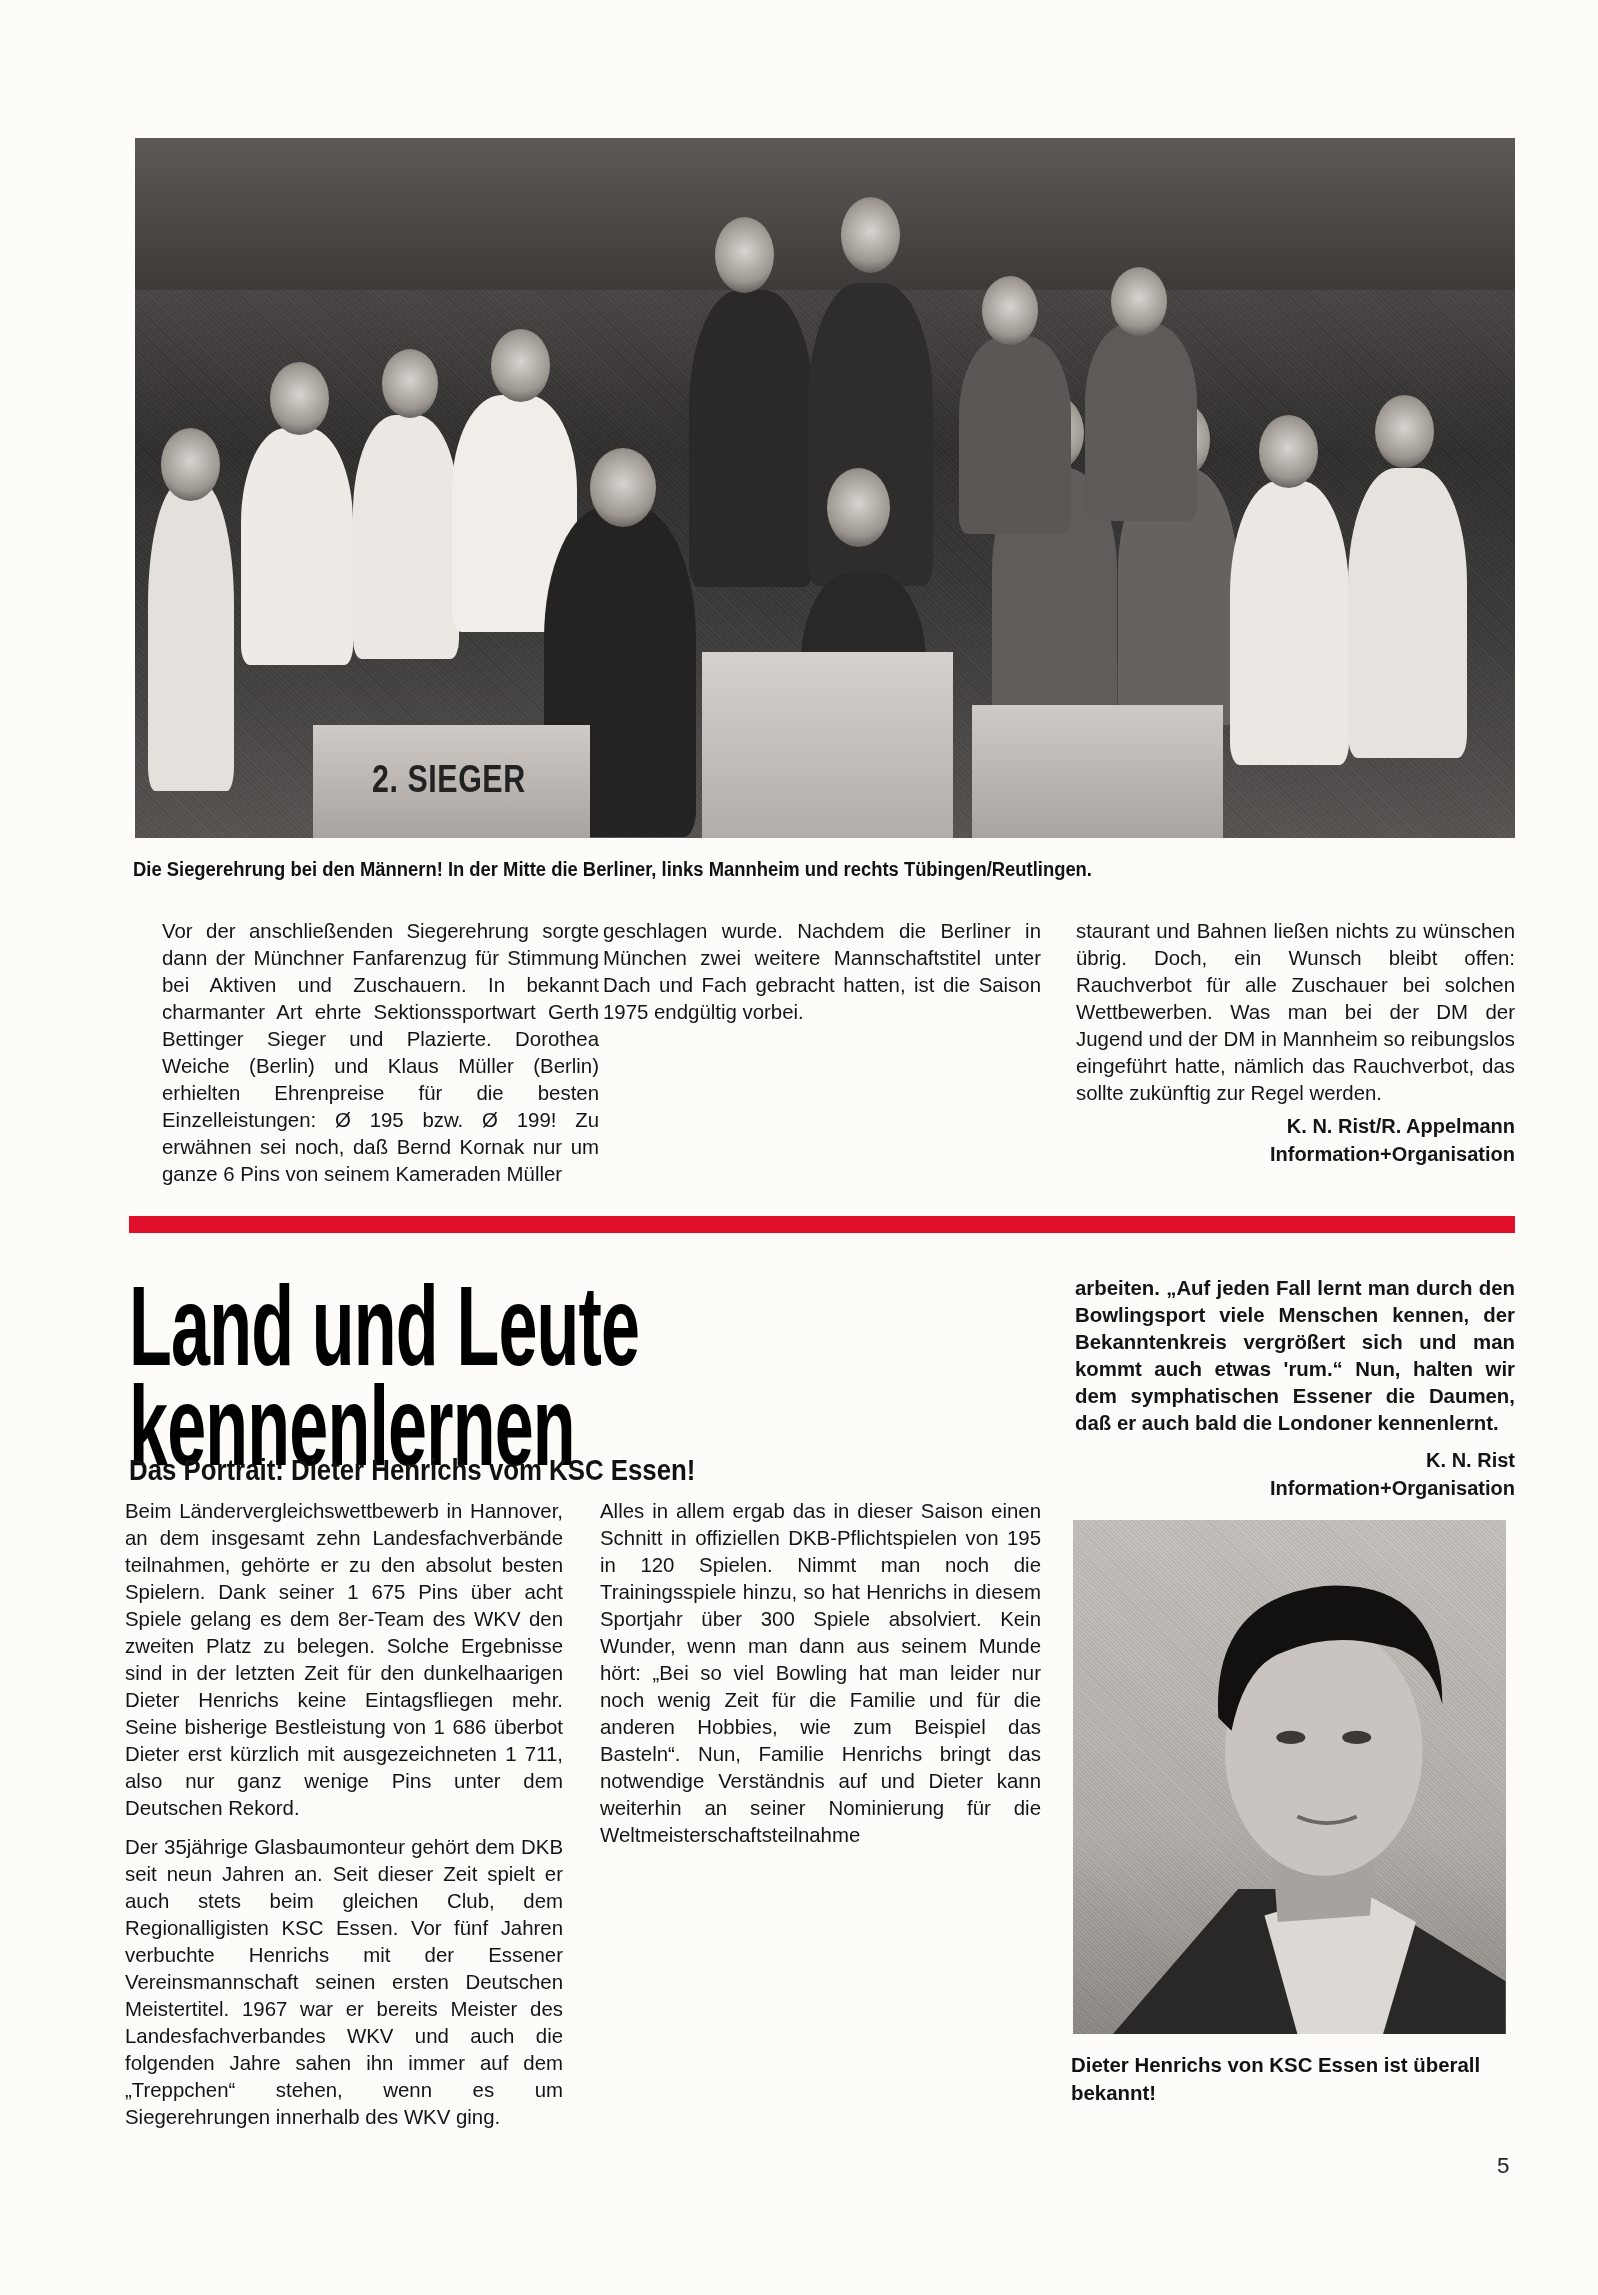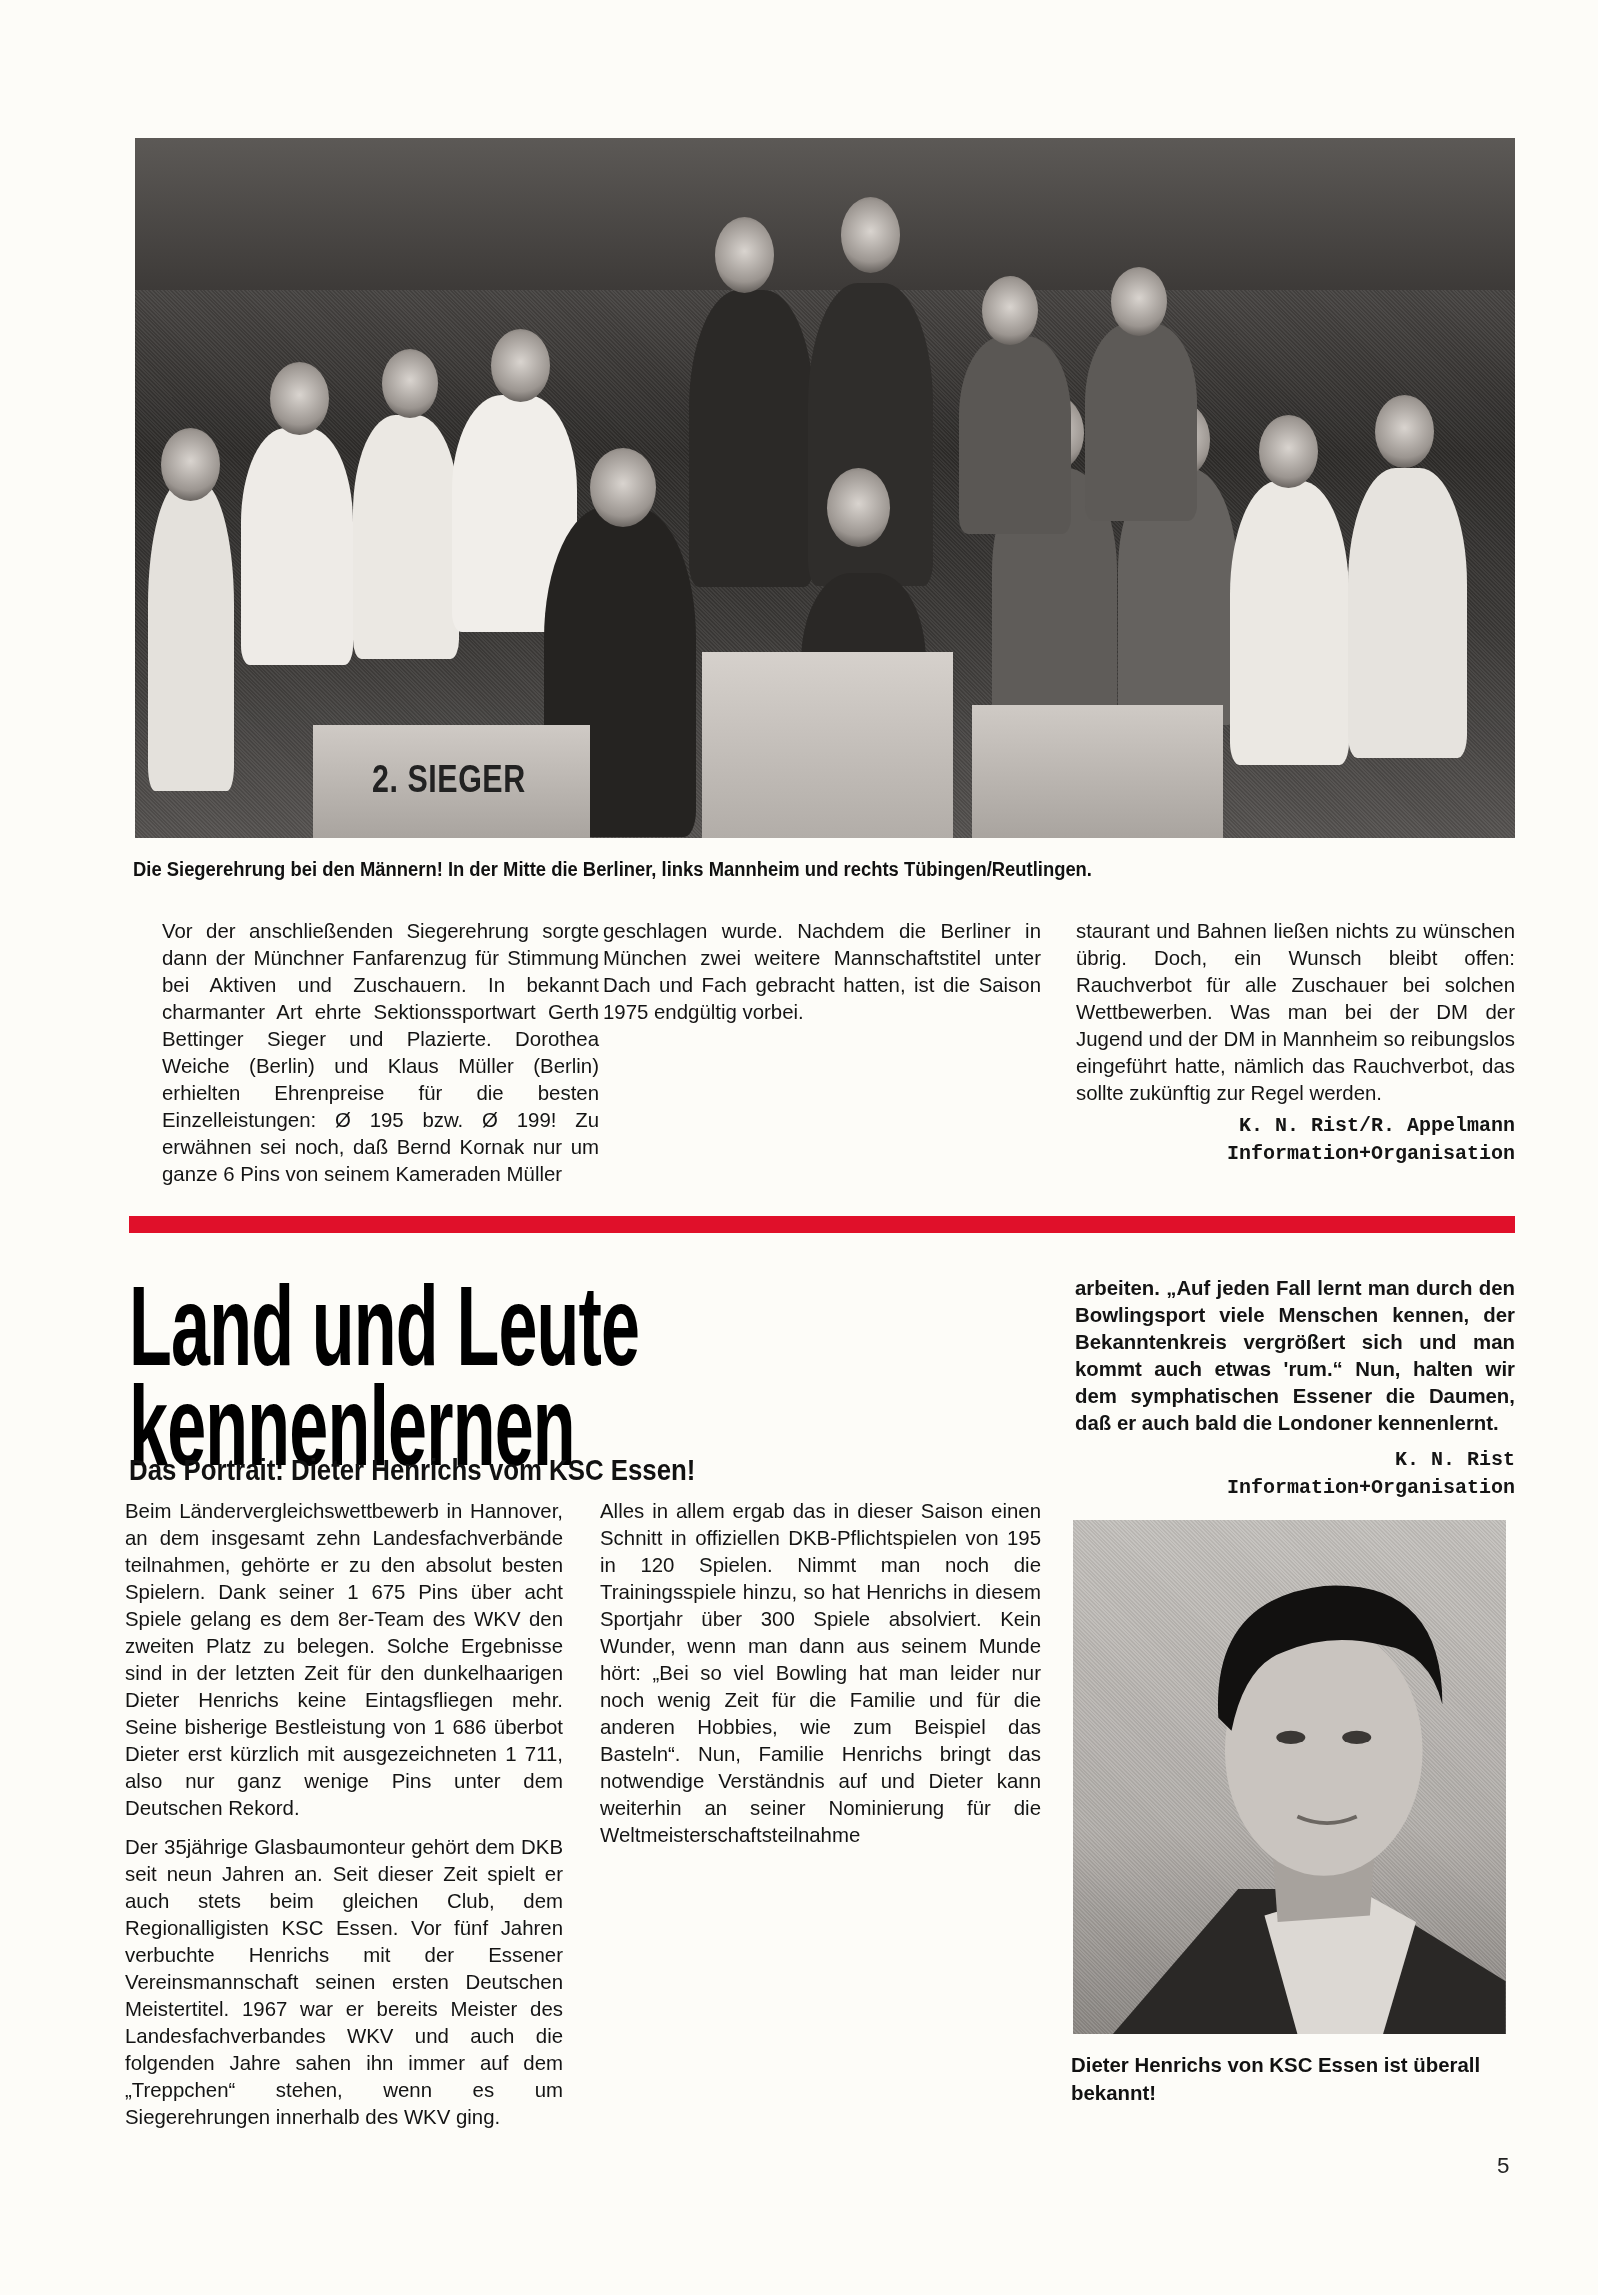--- a/index.html
+++ b/index.html
@@ -19,21 +19,21 @@
   .podium-label { position: absolute; font-weight: bold; color: #222; letter-spacing: 0.7px;
     font-size: 38px; transform: scaleX(0.8); transform-origin: left center; white-space: nowrap; }
 
   
   .caption-bold { font-weight: bold; font-size: 20px; line-height: 26px;
     transform: scaleX(0.92); transform-origin: left top; white-space: nowrap; }
 
   
   .col { font-size: 20.4px; line-height: 27px; text-align: justify; hyphens: manual; color: #141414; }
   .col p { margin: 0 0 12px 0; }
-  .sig { font-weight: bold; text-align: right; font-size: 20px; line-height: 28px; font-family: Liberation Mono, monospace; }
+  .sig { font-weight: bold; text-align: right; font-size: 20px; line-height: 28px; }
 
   
   #red-rule { left: 129px; top: 1216px; width: 1386px; height: 17px; background: #e0102a; }
 
   
   .headline { font-family: "Liberation Sans", sans-serif; font-weight: bold; font-size: 113px;
     line-height: 100px; letter-spacing: -1.3px; transform: scaleX(0.62); transform-origin: left top;
     white-space: nowrap; color: #000; }
   .subhead { font-weight: bold; font-size: 30px; line-height: 37px; transform: scaleX(0.86);
     transform-origin: left top; white-space: nowrap; color: #111; }

